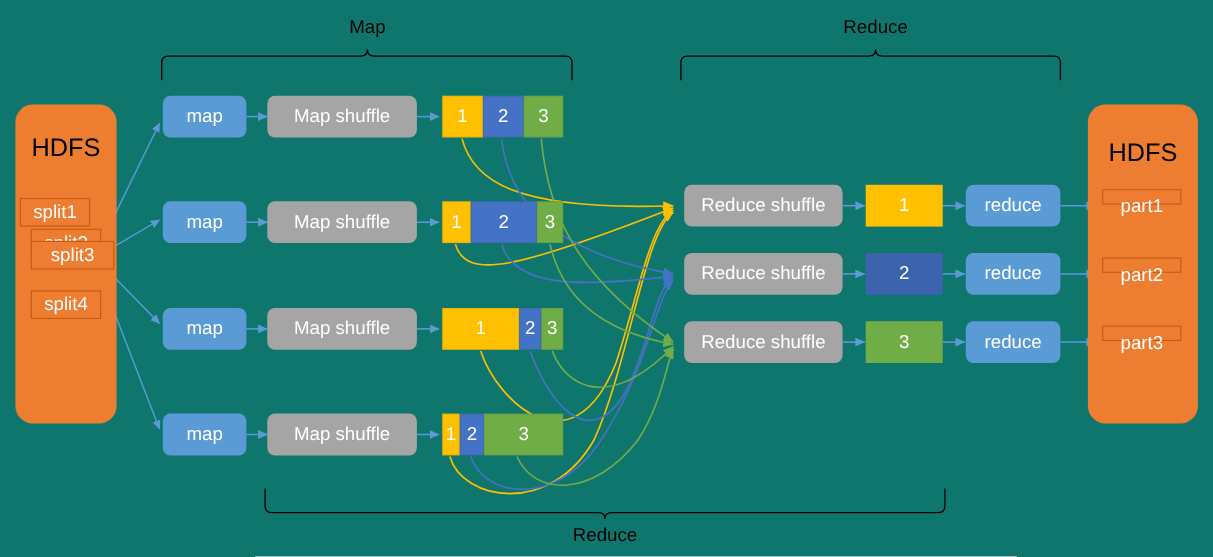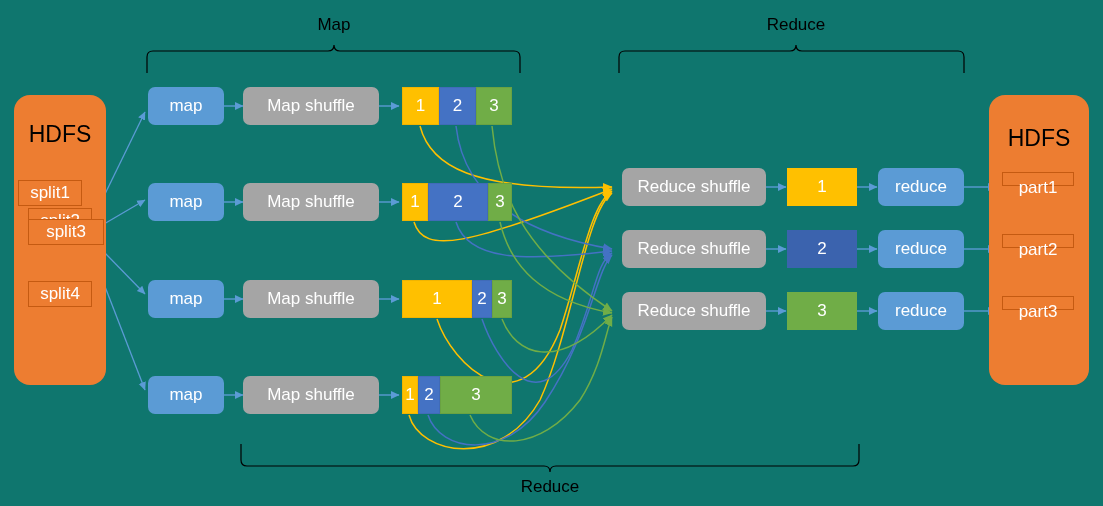--- a/index.html
+++ b/index.html
@@ -217,21 +217,21 @@
 
   <div class="brk-label" style="left:284px; top:14px; width:100px;">Map</div>
   <div class="brk-label" style="left:746px; top:14px; width:100px;">Reduce</div>
   <div class="brk-label" style="left:500px; top:476px; width:100px;">Reduce</div>
 
   <div class="hdfs" style="left:14px; top:95px; width:92px; height:290px;">
     <div class="hdfs-title" style="top:29px;">HDFS</div>
     <div class="split-box" style="left:4px; top:85px; width:64px;">split1</div>
     <div class="split-box" style="left:14px; top:113px; width:64px;">split2</div>
     <div class="split-box" style="left:14px; top:124px; width:76px;">split3</div>
-    <div class="split-box" style="left:14px; top:186px; width:64px;">split4</div>
+    <div class="split-box" style="left:14px; top:169px; width:64px;">split4</div>
   </div>
 
   <div class="rbox blue" style="left:148px; top:87px; width:76px; height:38px;">map</div>
   <div class="rbox gray" style="left:243px; top:87px; width:136px; height:38px;">Map shuffle</div>
   <div class="pbar" style="left:402px; top:87px;">
     <div class="pseg c1" style="width:37px;">1</div>
     <div class="pseg c2" style="width:37px;">2</div>
     <div class="pseg c3" style="width:36px;">3</div>
   </div>
 

